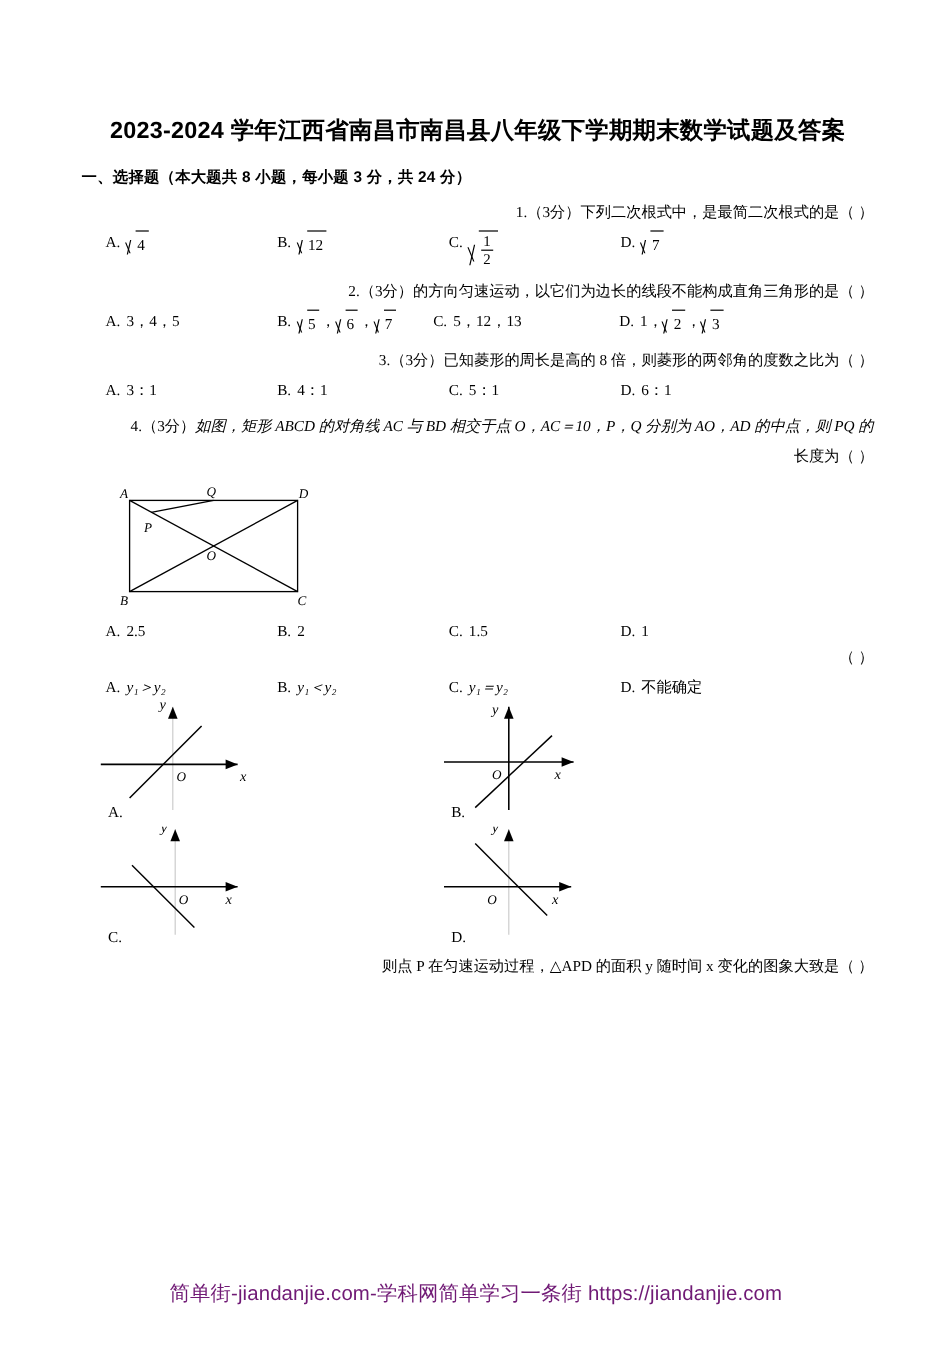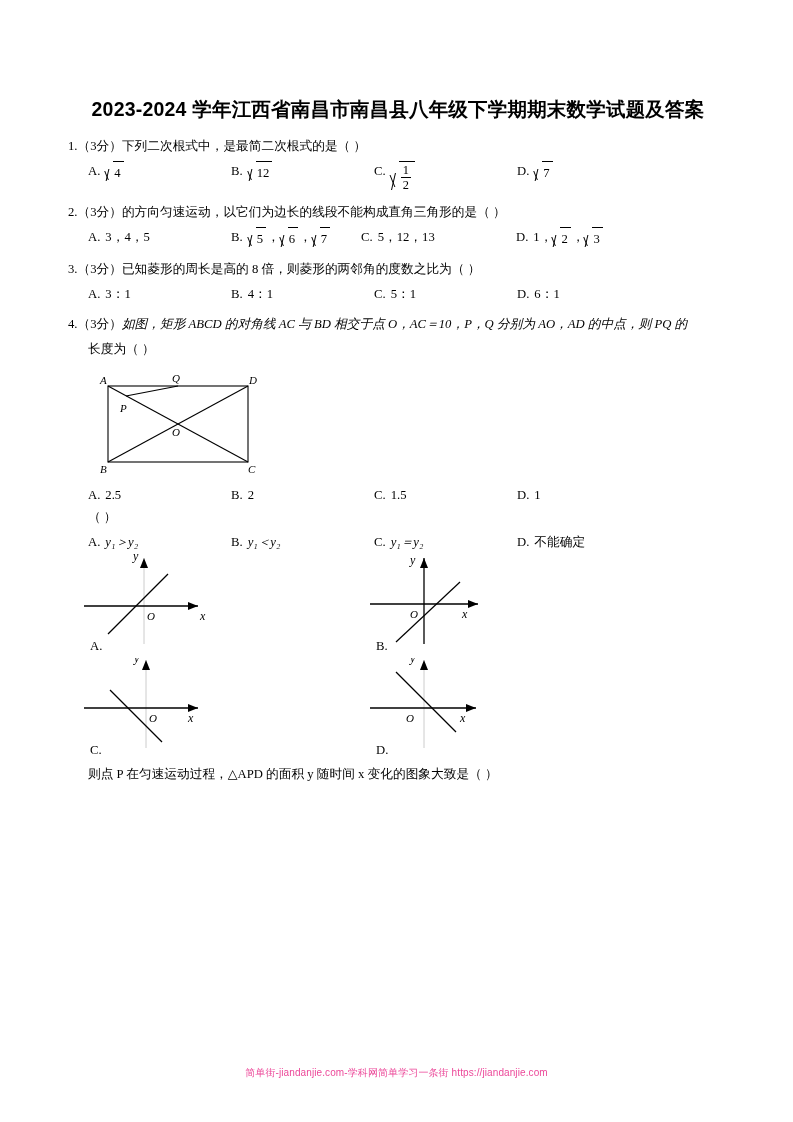--- a/index.html
+++ b/index.html
@@ -51,20 +51,21 @@
 
   
   .q {
     font-size: 12.7px;
     line-height: 21px;
     margin: 0 0 2px 0;
   }
   .q-stem {
     margin: 10px 0 4px 0;
     text-indent: 0;
+    text-align: right;
   }
   .q-stem.indent2 {
     padding-left: 20px;
   }
   .it { font-style: italic; }
 
   
   .opts {
     display: flex;
     font-size: 12.7px;
@@ -165,34 +166,35 @@
   }
 
   
   .footer {
     position: absolute;
     left: 0;
     top: 1066px;
     width: 793px;
     text-align: center;
     font-family: "Liberation Sans", "DejaVu Sans", sans-serif;
-    font-size: 10px;
-    color: #ec4899;
+    font-size: 17px;
+    color: #701a75;
     letter-spacing: .1px;
   }
 </style>
 </head>
 <body>
 
 <div class="page">
 
   <div class="content">
 
     <div class="doc-title">2023-2024 学年江西省南昌市南昌县八年级下学期期末数学试题及答案</div>
 
+    <div class="section-head">一、选择题（本大题共 8 小题，每小题 3 分，共 24 分）</div>
 
     <div class="q">
       <div class="q-stem">
         <span>1.</span><span>（3分）</span><span>下列二次根式中，是最简二次根式的是（      ）</span>
       </div>
       <div class="opts c4">
         <div class="opt">
           <span class="lab">A.</span>
           <span class="sqrt">
               <span class="tick"></span>

